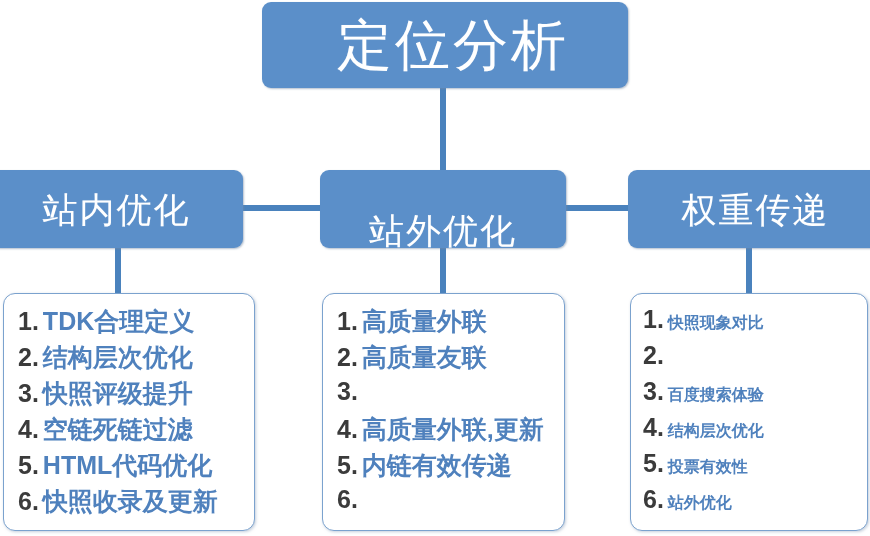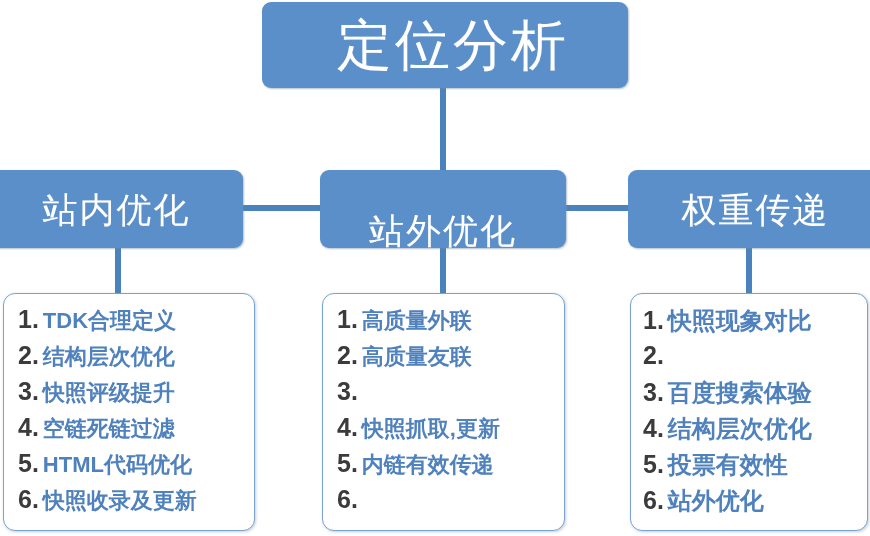--- a/index.html
+++ b/index.html
@@ -86,26 +86,26 @@
   }
   .item-num {
     color: #3b3b3b;
     font-size: 25px;
     font-weight: 700;
     font-family: "Liberation Sans", "DejaVu Sans", sans-serif;
     margin-right: 4px;
   }
   .item-text {
     color: #4f81bd;
-    font-size: 22px;
+    font-size: 25px;
     font-weight: 700;
     letter-spacing: 0px;
   }
   #listbox-2 .list-item { padding-left: 12px; }
-  #listbox-2 .item-text { font-size: 24px; }
+  #listbox-2 .item-text { font-size: 16px; }
 </style>
 </head>
 <body>
 
 <div id="canvas">
 
   <div class="conn" style="left:440px; top:86px; width:6px; height:86px;"></div>
 
   <div class="conn" style="left:240px; top:205px; width:83px; height:6px;"></div>
 
@@ -170,21 +170,21 @@
       </li>
       <li class="list-item">
         <span class="item-num">2.</span>
         <span class="item-text">高质量友联</span>
       </li>
       <li class="list-item">
         <span class="item-num">3.</span>
       </li>
       <li class="list-item">
         <span class="item-num">4.</span>
-        <span class="item-text">快照抓取,更新</span>
+        <span class="item-text">高质量外联,更新</span>
       </li>
       <li class="list-item">
         <span class="item-num">5.</span>
         <span class="item-text">内链有效传递</span>
       </li>
       <li class="list-item">
         <span class="item-num">6.</span>
       </li>
     </ul>
   </div>

